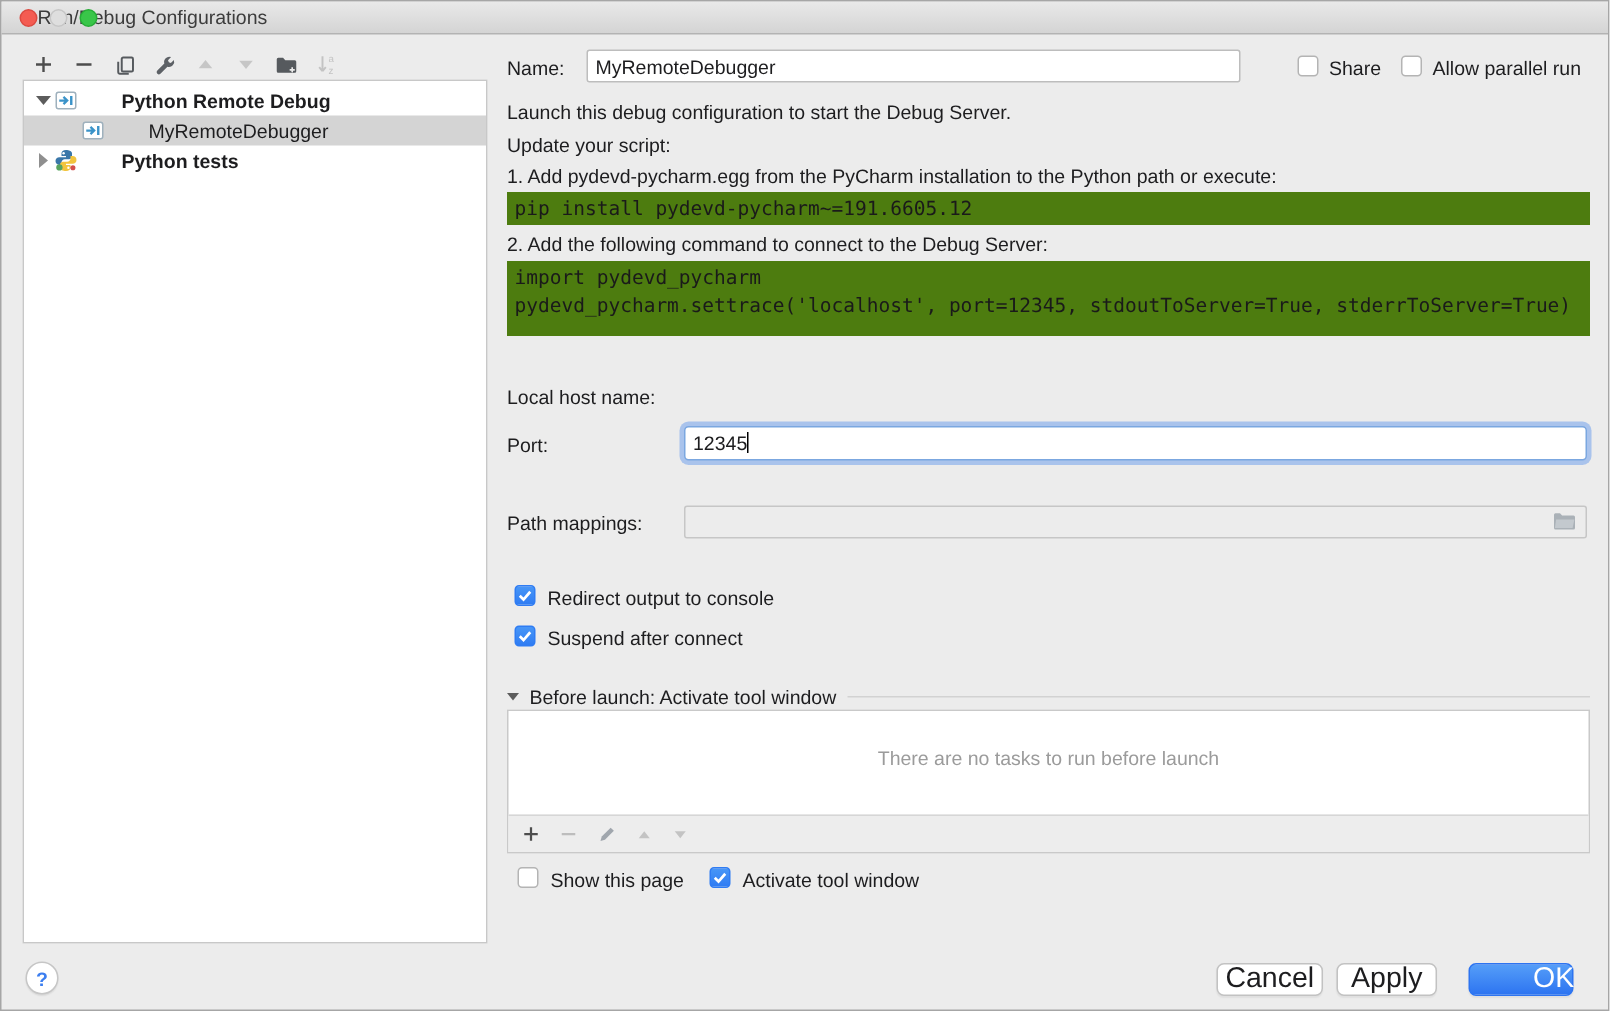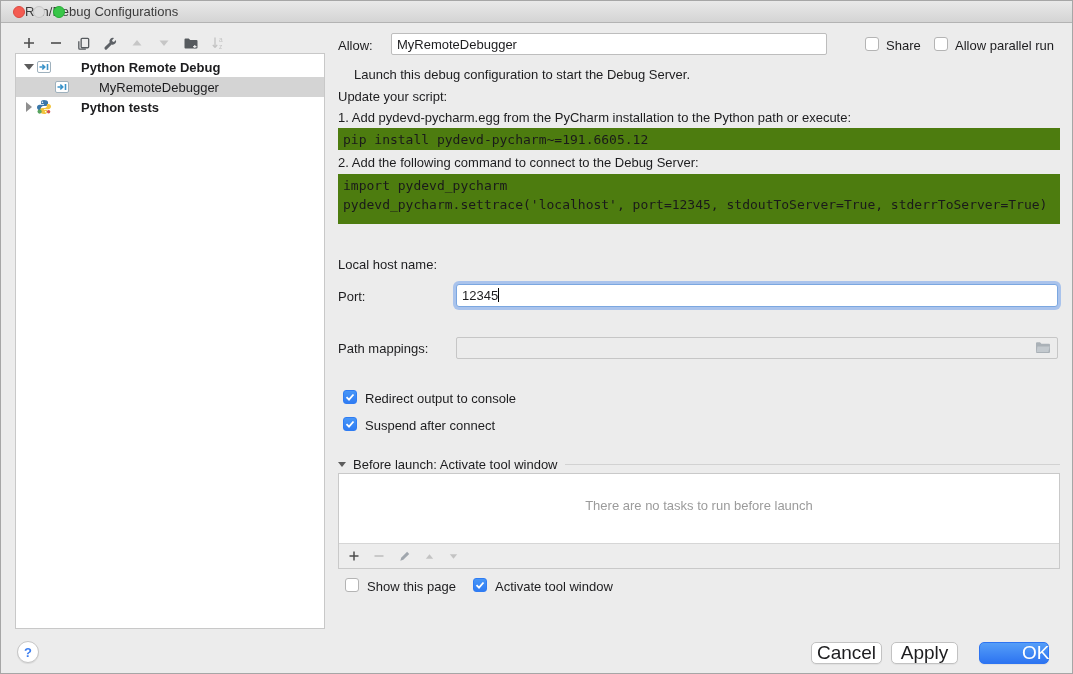--- a/index.html
+++ b/index.html
@@ -168,28 +168,28 @@
           <circle cx="6.4" cy="3.2" r=".8" fill="#fff"></circle>
             <circle cx="9.6" cy="12.8" r=".8" fill="#fff"></circle>
           <circle cx="3.6" cy="12.6" r="2.1" fill="#57a35f"></circle>
           <circle cx="12.6" cy="12.8" r="1.7" fill="#d4504c"></circle>
         </svg>
       </span>
       <span class="tlabel">Python tests</span>
     </div>
   </div>
 
-  <span class="lbl" style="left:337px; top:37px;">Allow:</span>
+  <span class="lbl" style="left:337px; top:37px;">Name:</span>
   <input class="field" style="left: 390px; top: 32px; width: 436px; height: 22px;" value="MyRemoteDebugger">
   <span class="cb" style="left:864px; top:36px;"></span>
   <span class="lbl" style="left:885px; top:37px;">Share</span>
   <span class="cb" style="left:933px; top:36px;"></span>
   <span class="lbl" style="left:954px; top:37px;">Allow parallel run</span>
 
-  <span class="lbl" style="left:337px; top:66px;margin-left:16px;">Launch this debug configuration to start the Debug Server.</span>
+  <span class="lbl" style="left:337px; top:66px;">Launch this debug configuration to start the Debug Server.</span>
   <span class="lbl" style="left:337px; top:88px;">Update your script:</span>
   <span class="lbl" style="left:337px; top:109px;">1. Add pydevd-pycharm.egg from the PyCharm installation to the Python path or execute:</span>
   <div class="codeblock" style="top:127px; height:22px;">
     <div>pip install pydevd-pycharm~=191.6605.12</div>
   </div>
   <span class="lbl" style="left:337px; top:154px;">2. Add the following command to connect to the Debug Server:</span>
   <div class="codeblock" style="top:173px; height:50px;">
     <div>import pydevd_pycharm</div>
     <div>pydevd_pycharm.settrace('localhost', port=12345, stdoutToServer=True, stderrToServer=True)</div>
   </div>

